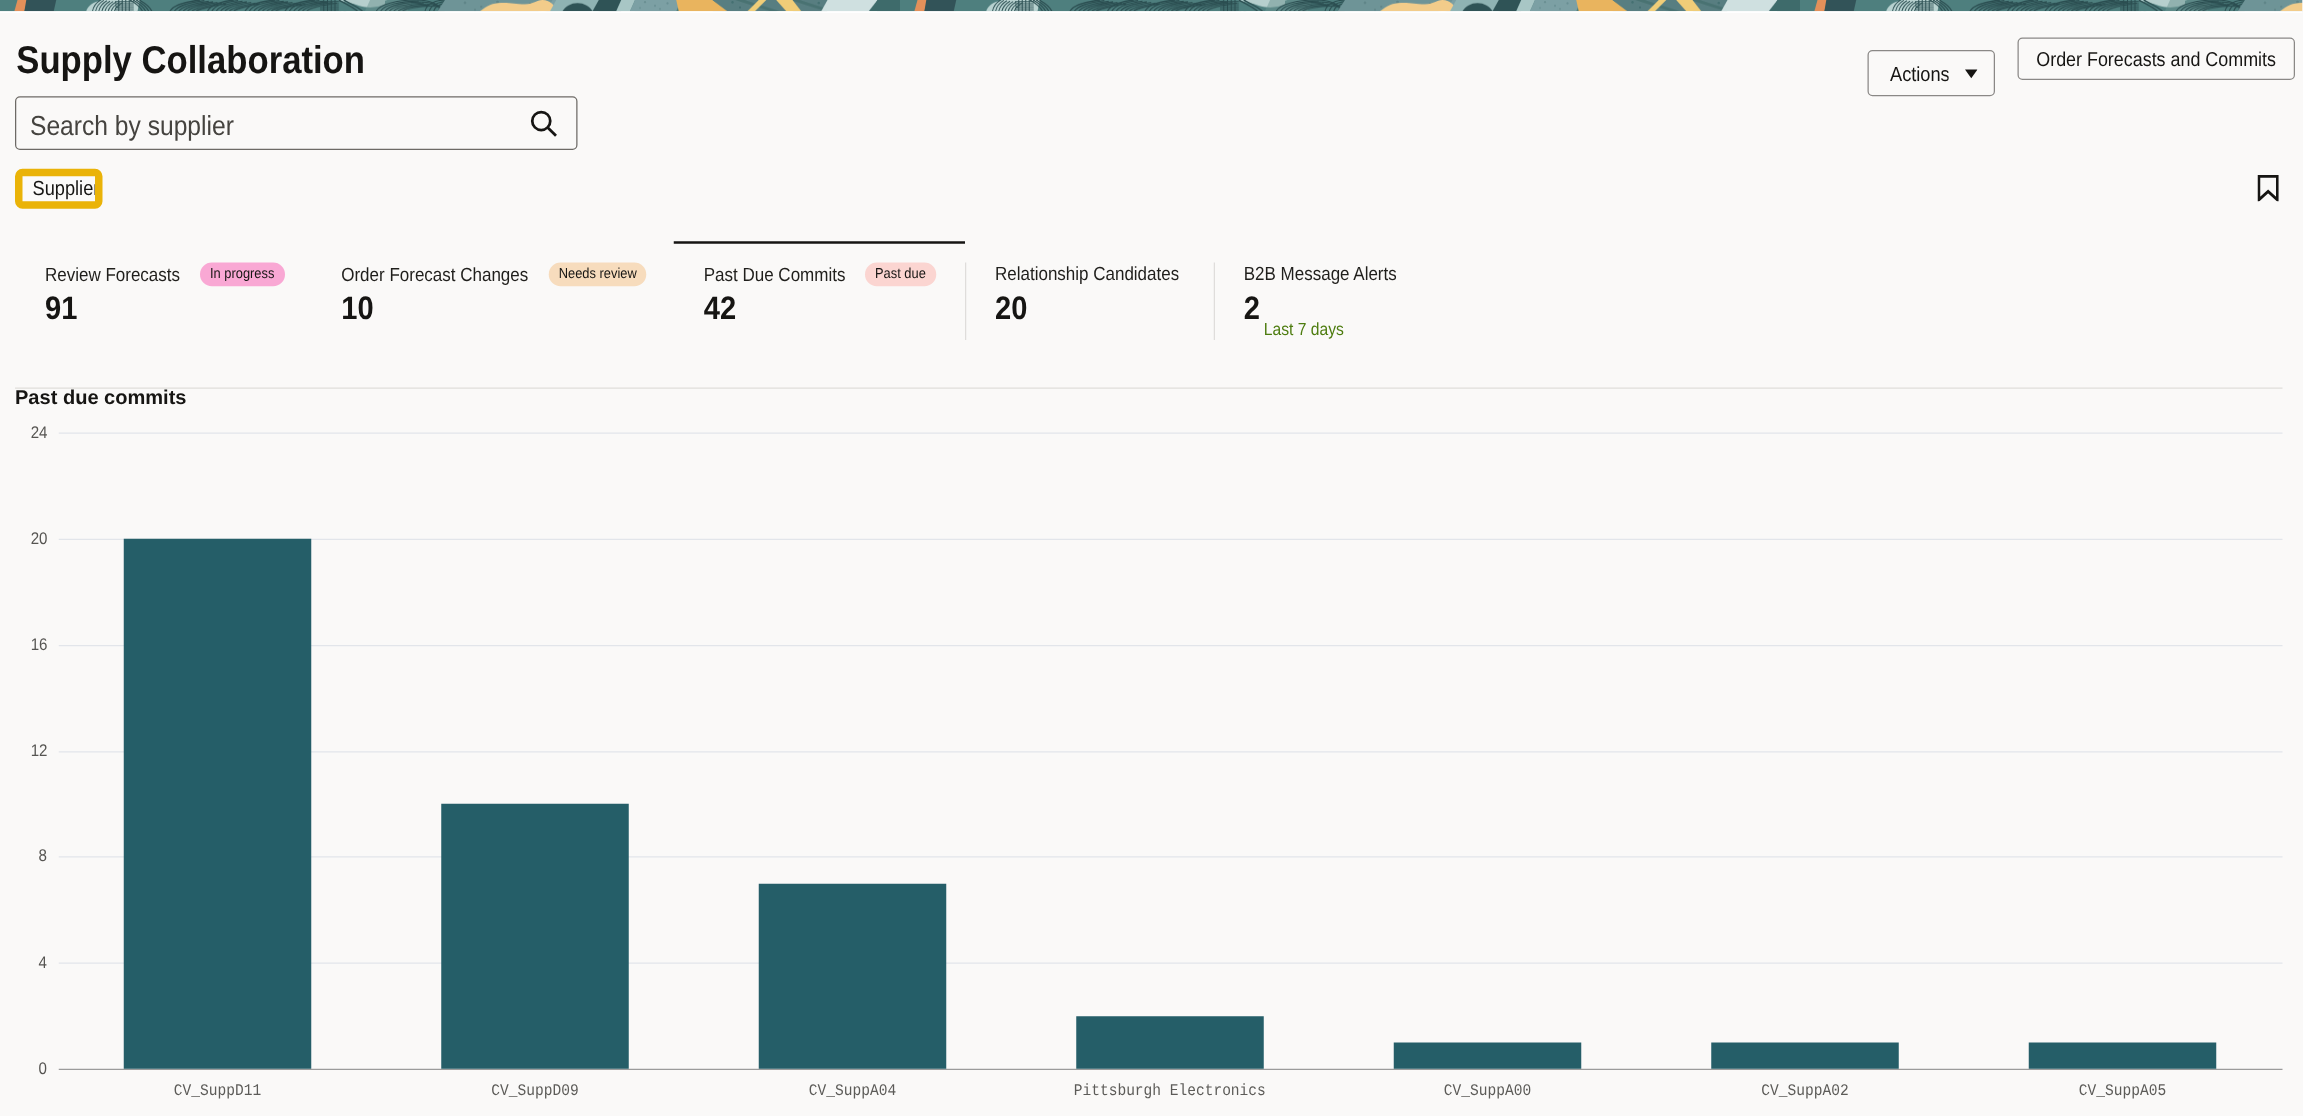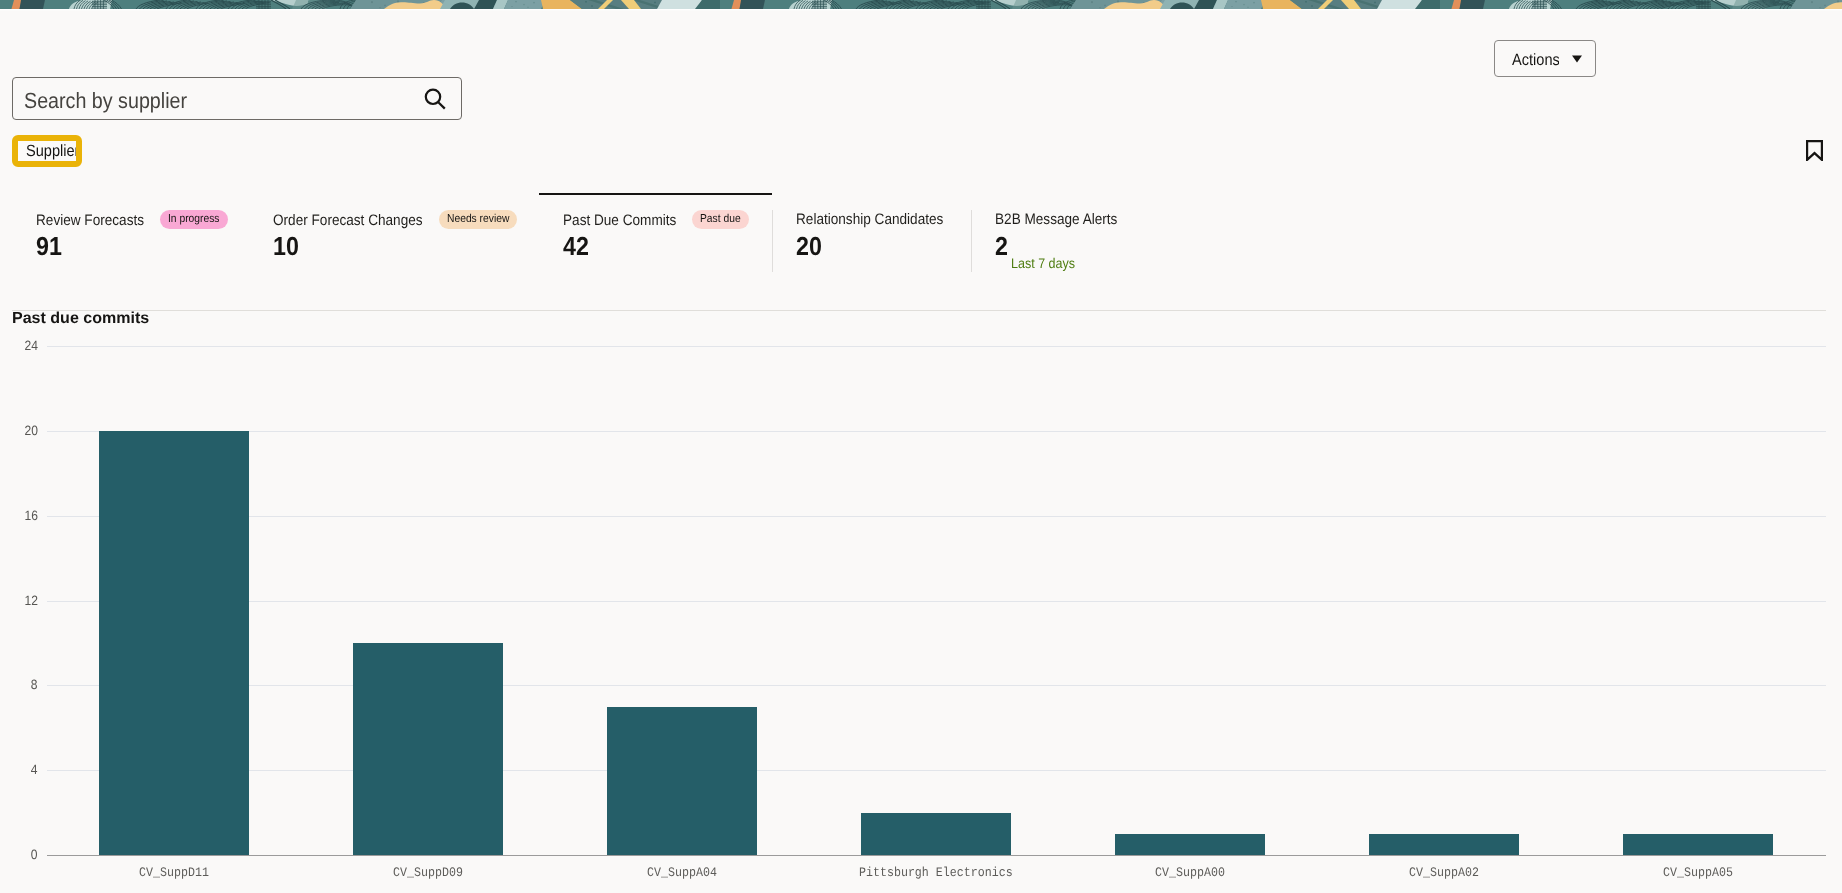--- a/index.html
+++ b/index.html
@@ -226,26 +226,30 @@
           </g>
 
           <path d="M662 0 H702 L697 9 H657 Z" fill="#cfe0e0"></path>
           <path d="M702 0 H720 V9 H695 Z" fill="#3e6b6b"></path>
         </pattern>
       </defs>
       <rect x="0" y="0" width="1842" height="9" fill="url(#bnd)"></rect>
       <rect x="0" y="9" width="1842" height="1.3" fill="#ffffff"></rect>
     </svg>
   </div>
+  <div class="page-title"><span class="nw">Supply Collaboration</span></div>
 
   <div class="btn" id="actions-btn">
     <span class="shrink" style="width: 47.7986px;"><span class="nw">Actions</span></span>
     <svg class="caret" viewBox="0 0 10 8">
         <path d="M0 0.5 H10 L5 7.5 Z" fill="#161513"></path>
       </svg>
+  </div>
+  <div class="btn" id="ofc-btn">
+    <span class="shrink" style="width: 191.782px;"><span class="nw">Order Forecasts and Commits</span></span>
   </div>
 
   <div class="searchbox"></div>
   <div class="ph"><span class="nw">Search by supplier</span></div>
   <svg class="search-ico" viewBox="0 0 22 23">
     <circle cx="9" cy="9.8" r="7.2" fill="none" stroke="#161513" stroke-width="2.2"></circle>
     <line x1="14.3" y1="15.2" x2="20.8" y2="21.6" stroke="#161513" stroke-width="2.2" stroke-linecap="butt"></line>
   </svg>
 
   <div class="chip">

